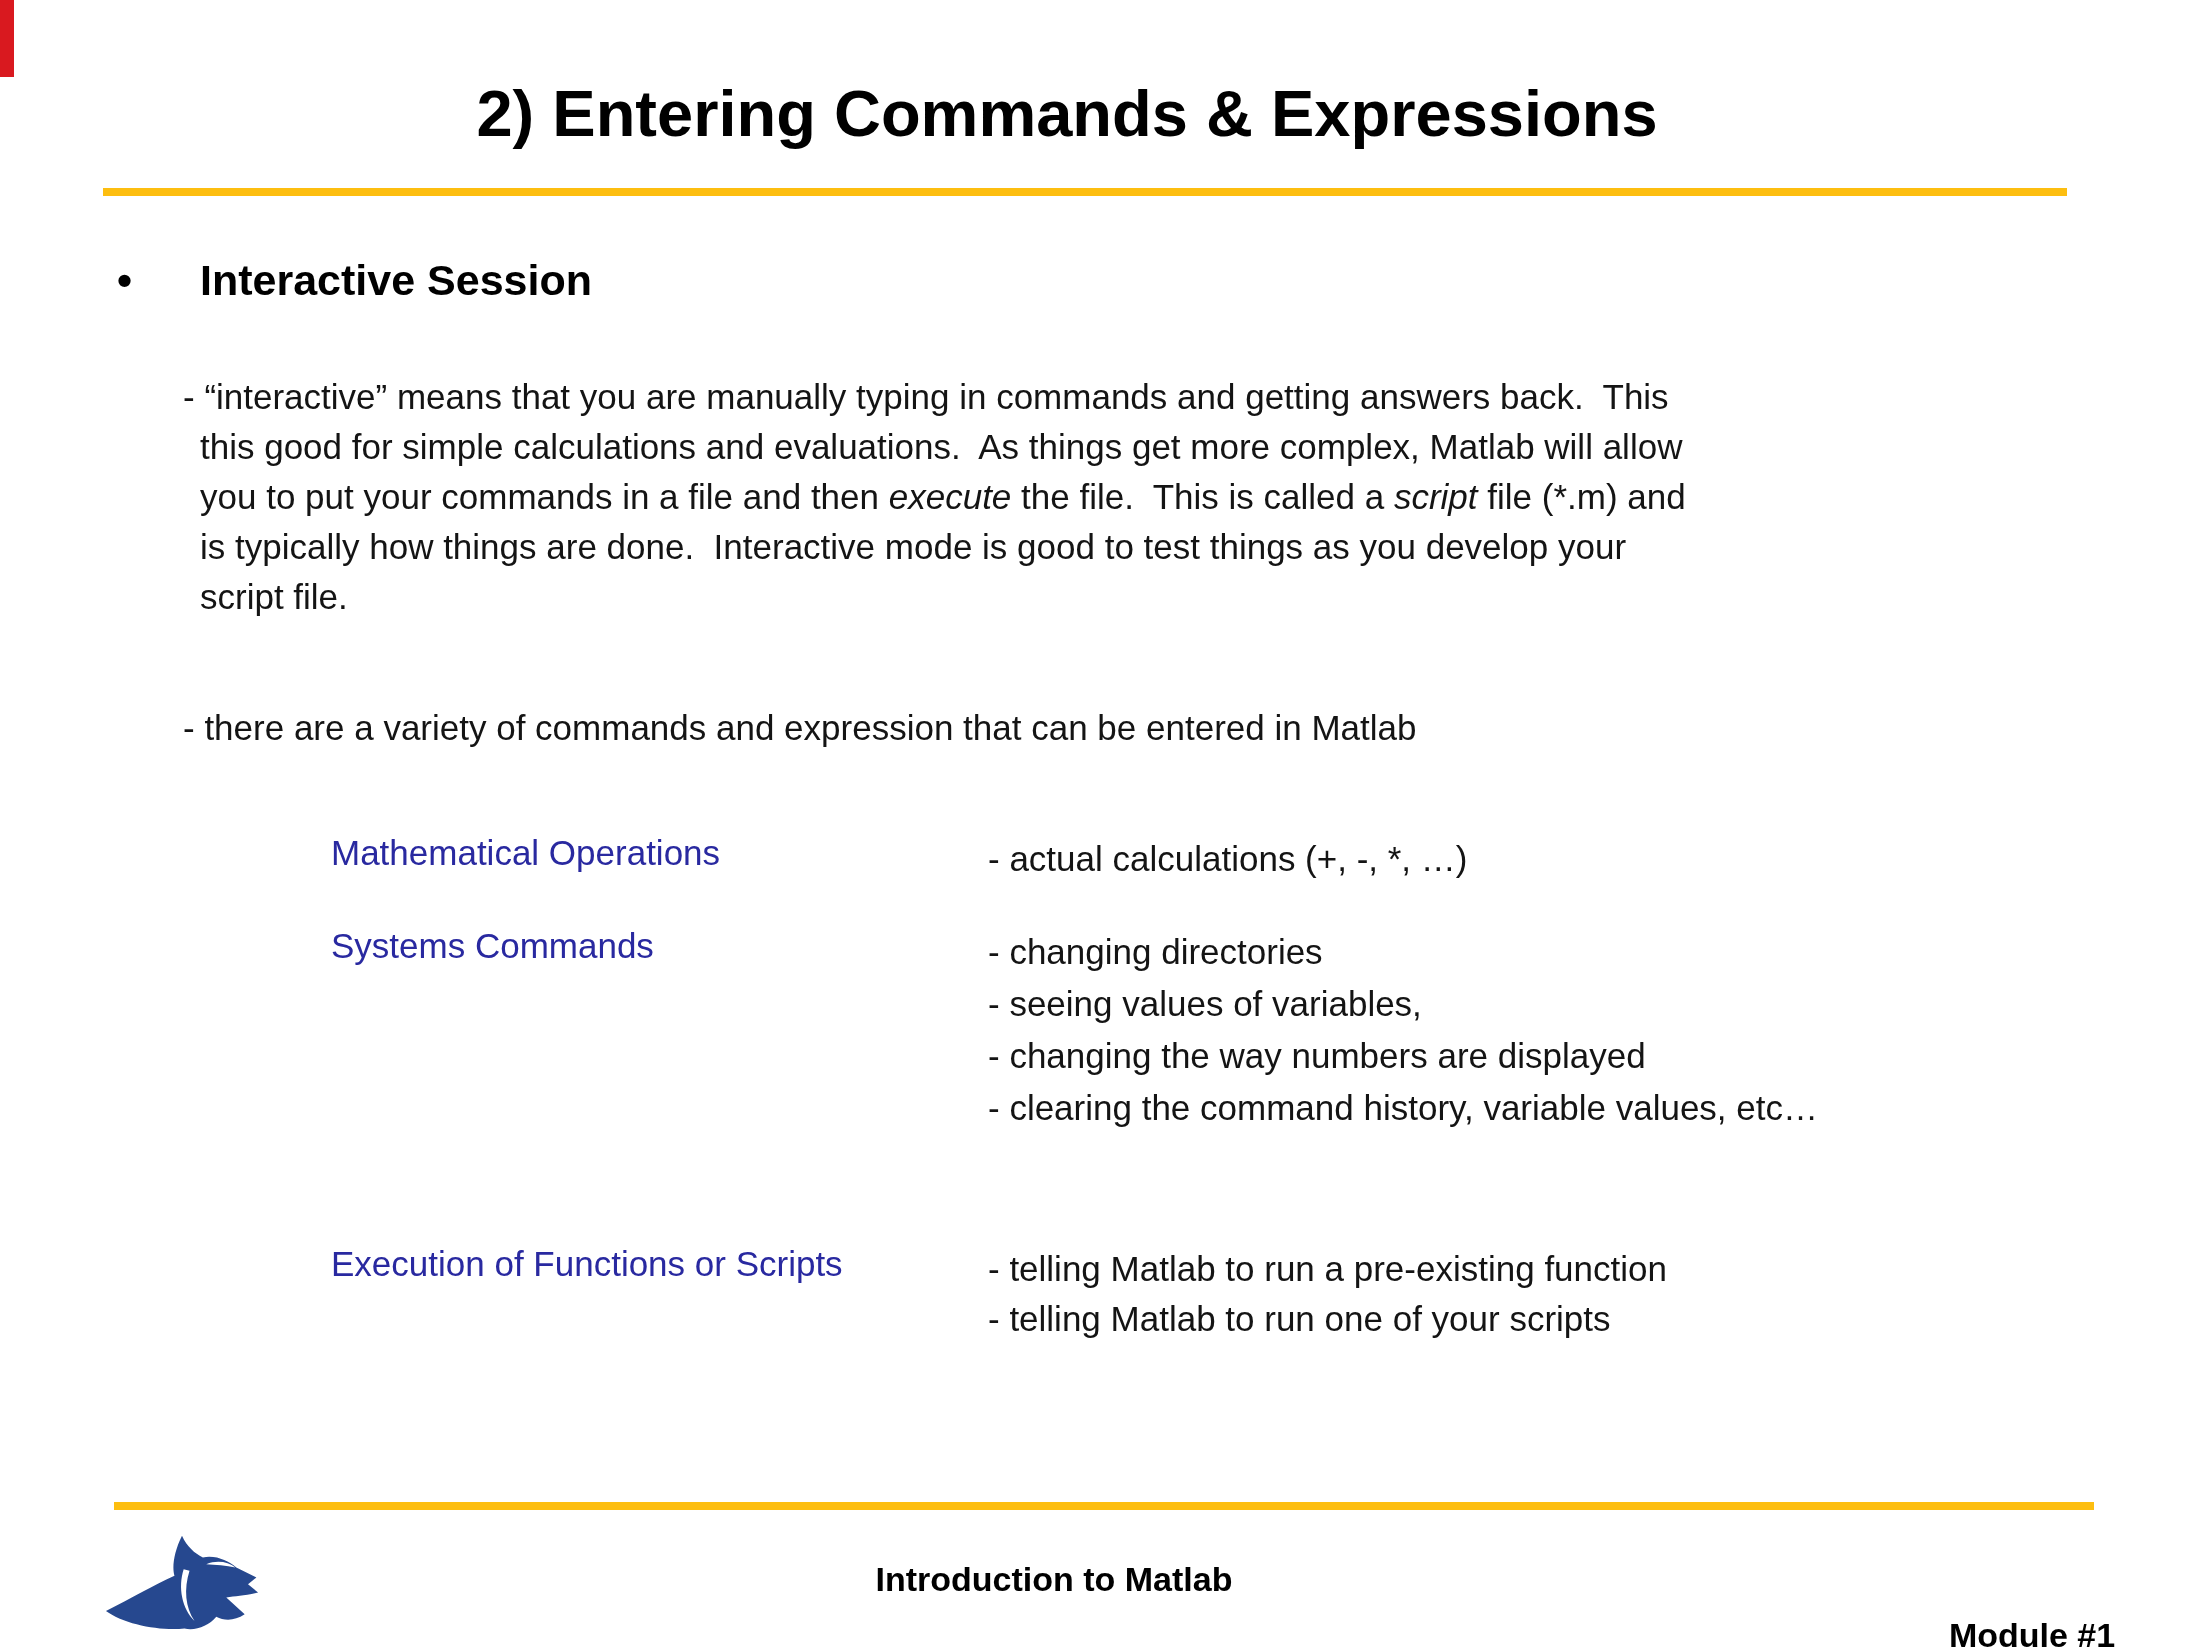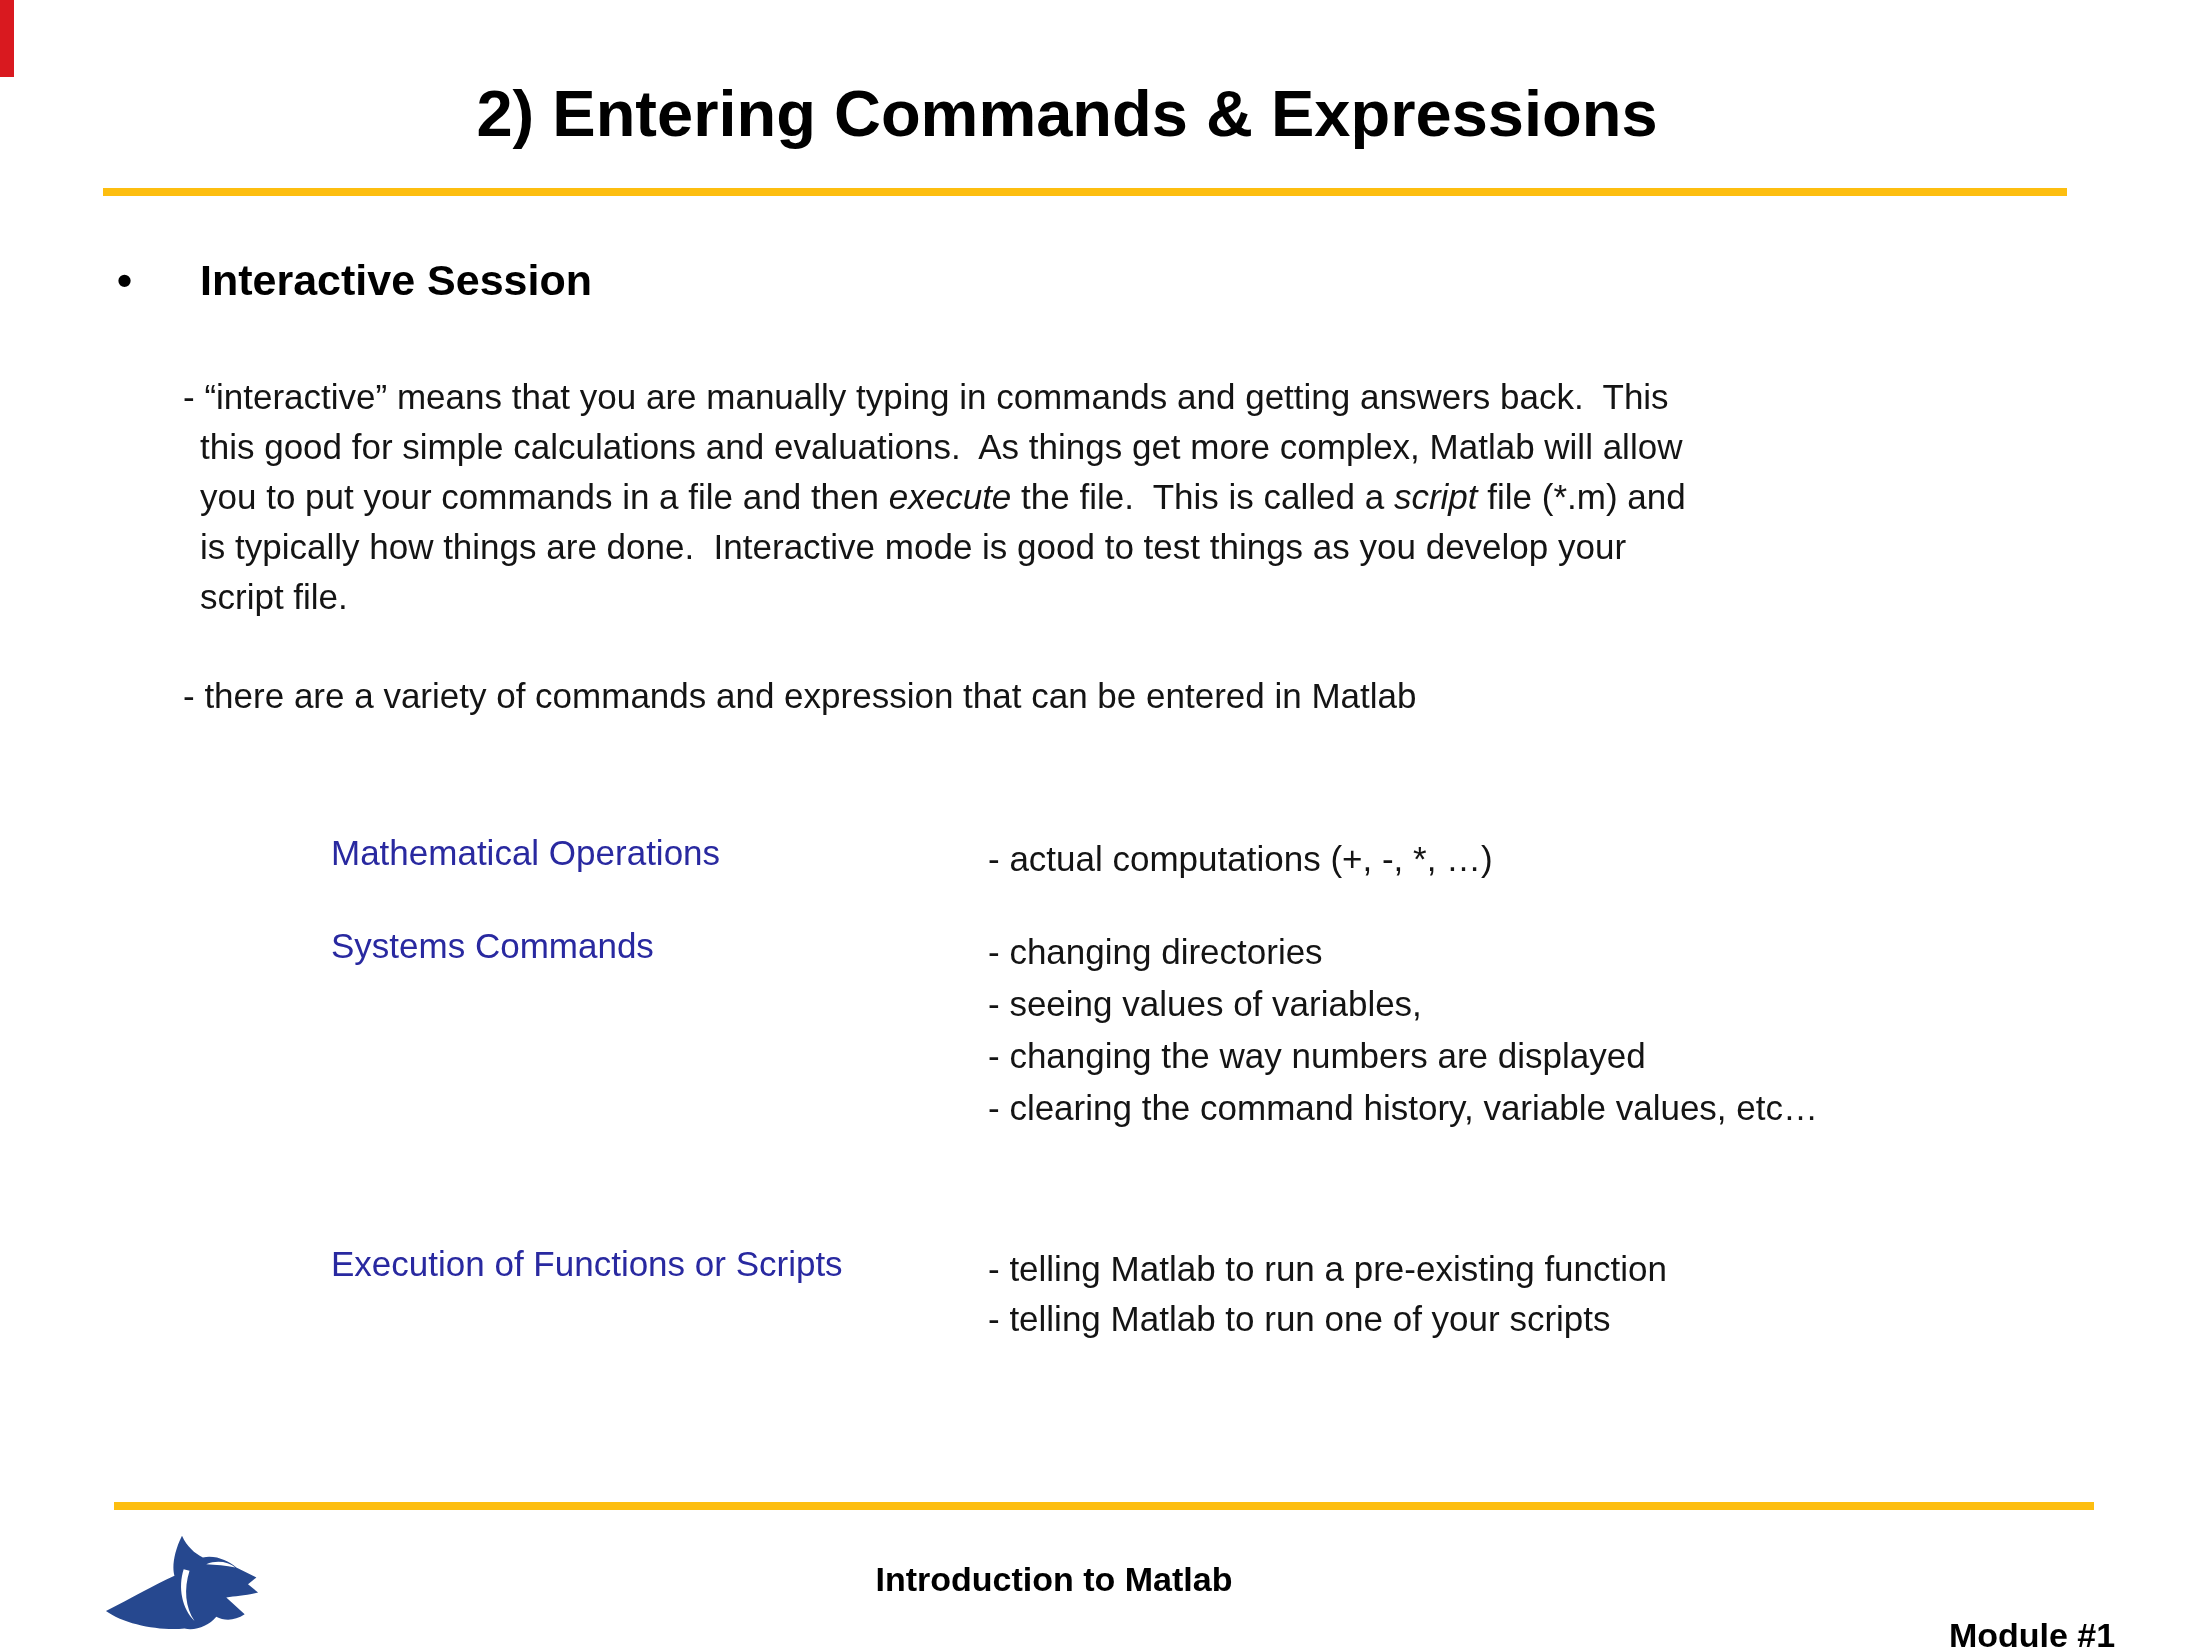--- a/index.html
+++ b/index.html
@@ -22,21 +22,21 @@
   .rule-bottom{left:114px;top:1502px;width:1980px;}
   .bullet-marker{position:absolute;left:117px;top:256px;font-size:43px;font-weight:bold;color:#000;}
   .section-heading{
     position:absolute;left:200px;top:256px;
     font-size:43px;font-weight:bold;color:#000;white-space:pre;
   }
   .para1{position:absolute;left:183px;top:372px;font-size:35px;line-height:50px;color:#141414;}
   .para1 .pline{white-space:pre;}
   .para1 .pline + .pline{padding-left:17px;}
   .para1 em{font-style:italic;text-align:center;}
-  .para2{position:absolute;left:183px;top:676px;font-size:35px;color:#141414;white-space:pre;}
+  .para2{position:absolute;left:183px;top:708px;font-size:35px;color:#141414;white-space:pre;}
   .cmdrow{position:absolute;left:0;top:0;width:2203px;}
   .row1{top:833px;}
   .row2{top:926px;}
   .row3{top:1244px;}
   .cmdlink{
     position:absolute;left:331px;top:0;
     font-size:35px;color:#2929a0;white-space:pre;
     text-decoration-thickness:2.6px;
     text-underline-offset:6px;
     cursor:pointer;
@@ -74,21 +74,21 @@
       <div class="pline"><span>you to put your commands in a file and then </span><em>execute</em><span> the file.  This is called a </span><em>script</em><span> file (*.m) and</span></div>
       <div class="pline"><span>is typically how things are done.  Interactive mode is good to test things as you develop your</span></div>
       <div class="pline"><span>script file.</span></div>
     </div>
 
   <div class="para2">- there are a variety of commands and expression that can be entered in Matlab</div>
 
   <div class="cmdrow row1">
     <div class="cmdlink">Mathematical Operations</div>
     <div class="descs">
-        <div class="dline">- actual computations (+, -, *, …)</div>
+        <div class="dline">- actual calculations (+, -, *, …)</div>
       </div>
   </div>
 
   <div class="cmdrow row2">
     <div class="cmdlink">Systems Commands</div>
     <div class="descs">
         <div class="dline">- changing directories</div>
         <div class="dline">- seeing values of variables,</div>
         <div class="dline">- changing the way numbers are displayed</div>
         <div class="dline">- clearing the command history, variable values, etc…</div>

